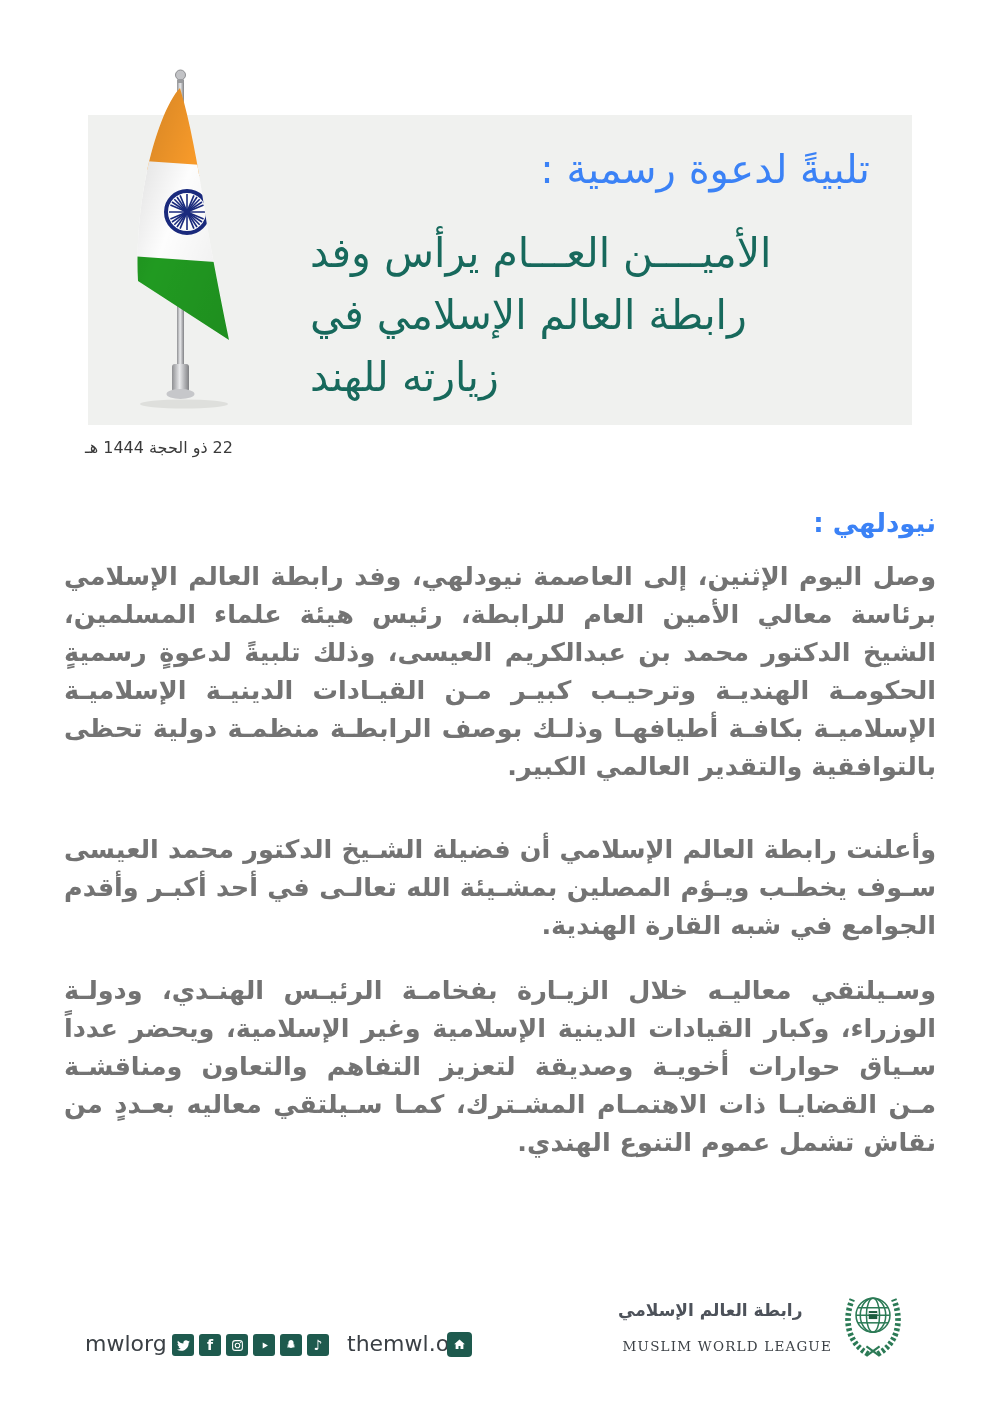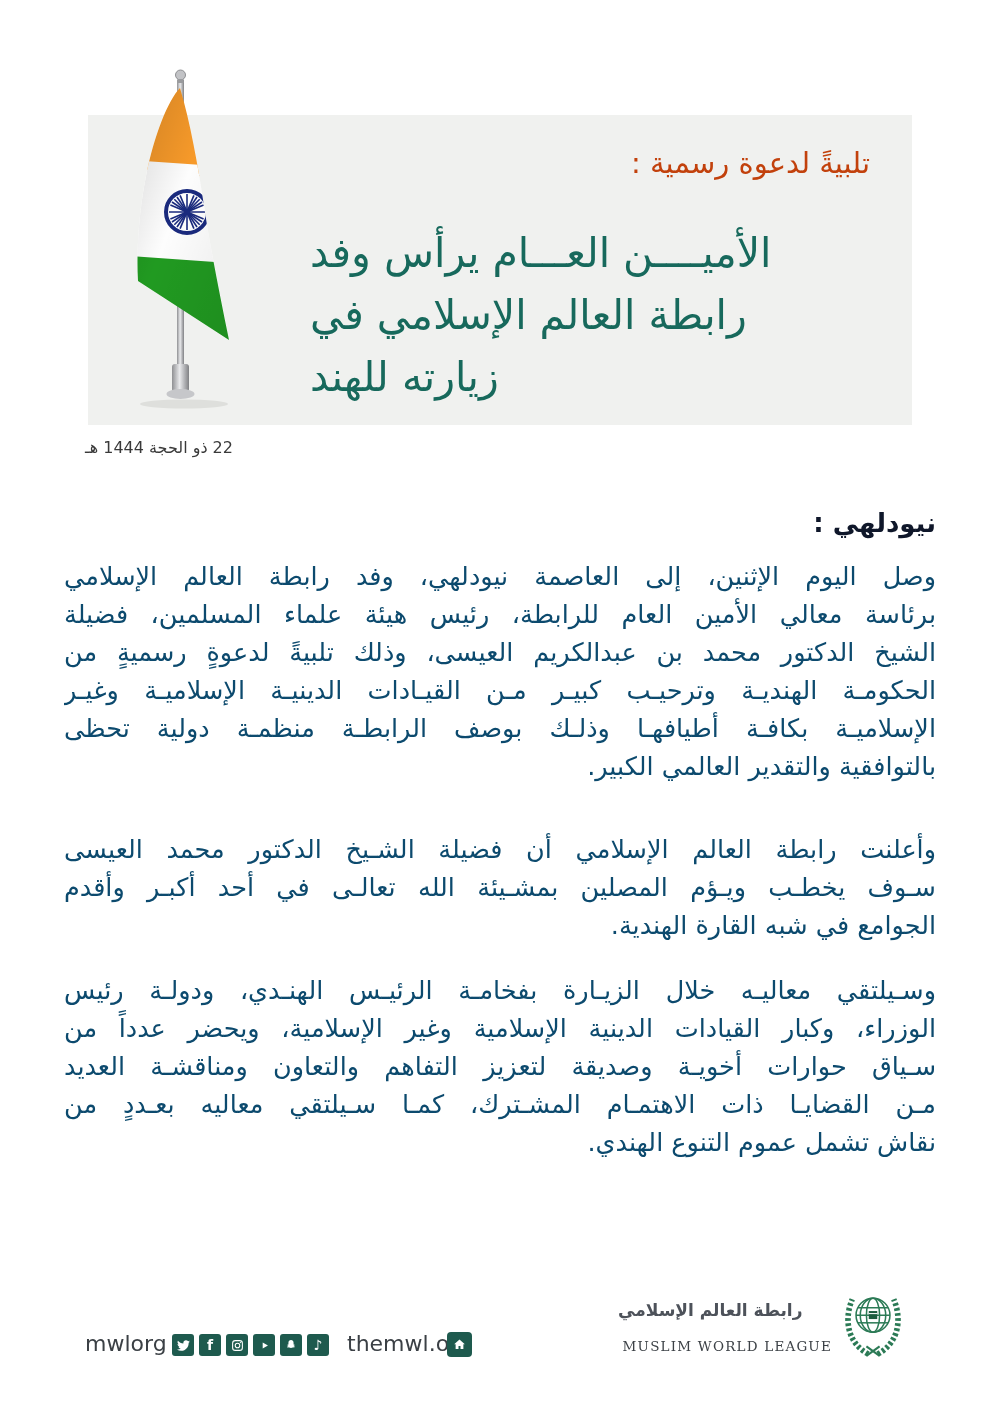--- a/index.html
+++ b/index.html
@@ -4,29 +4,29 @@
 <style>
   html,body{margin:0;padding:0;background:#ffffff;}
   body{width:1000px;height:1423px;position:relative;overflow:hidden;
        font-family:"DejaVu Sans",sans-serif;-webkit-font-smoothing:antialiased;}
   .abs{position:absolute;}
 
   
   .header-box{left:88px;top:115px;width:824px;height:310px;background:#f0f1ef;}
   .flag-wrap{left:100px;top:64px;width:186px;height:352px;}
   .kicker{right:130px;top:146px;width:520px;text-align:right;direction:rtl;
-          font-size:29px;color:#c2410c;font-weight:500;letter-spacing:0;}
+          font-size:40px;color:#3b82f6;font-weight:500;letter-spacing:0;}
   .headline{right:130px;top:222px;width:560px;direction:rtl;text-align:left;
             color:#17695c;font-weight:normal;font-size:41px;line-height:62px;}
   .hijri-date{left:85px;top:438px;direction:rtl;font-size:16px;color:#3a3a3a;}
 
   
   .city{right:64px;top:508px;width:872px;direction:rtl;text-align:right;
-        font-size:26px;font-weight:bold;color:#0f172a;}
-  .para{right:64px;width:872px;direction:rtl;color:#0c4a6e;font-size:25.5px;}
+        font-size:26px;font-weight:bold;color:#3b82f6;}
+  .para{right:64px;width:872px;direction:rtl;color:#737373;font-size:25.5px;font-weight:bold;}
   .bline{height:38px;line-height:38px;overflow:hidden;text-align:justify;text-align-last:justify;}
   .bline.last{text-align-last:right;}
   .p1{top:557px;} .p2{top:830px;} .p3{top:971px;}
 
   
   .handle{left:85px;top:1331px;font-size:22px;color:#3b4045;}
   .social-row{left:172px;top:1334px;display:flex;gap:5px;}
   .sq{width:22px;height:22px;background:#1e5a4e;border-radius:3px;
       display:flex;align-items:center;justify-content:center;color:#fff;}
   .sq svg{display:block;}

